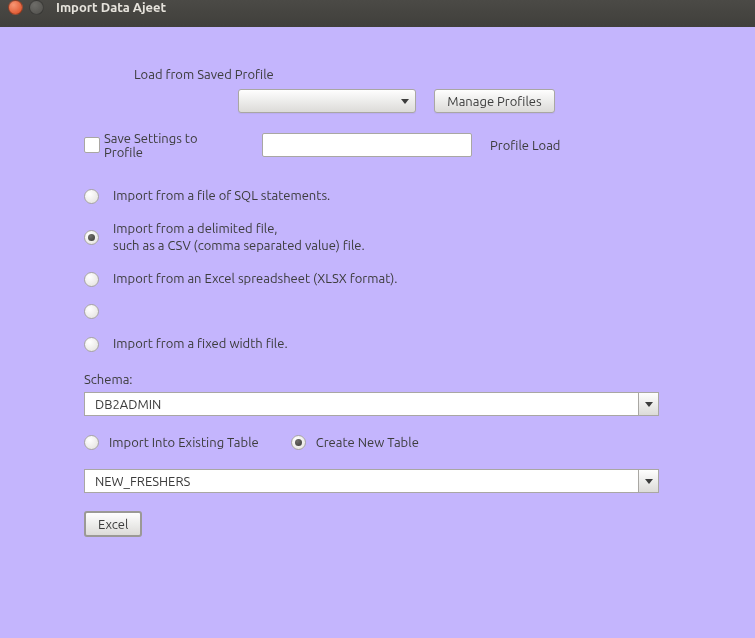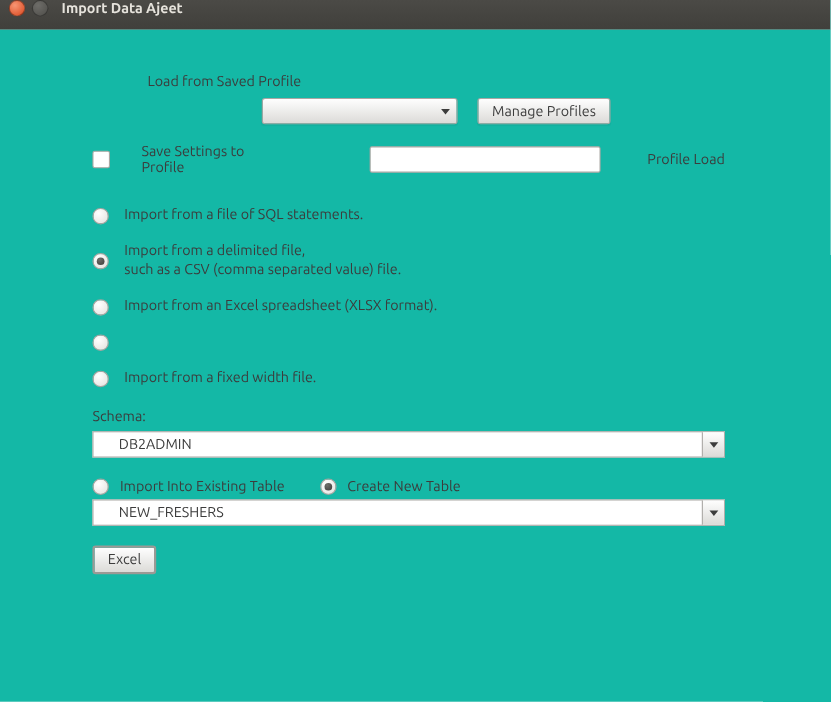--- a/index.html
+++ b/index.html
@@ -9,40 +9,40 @@
       color: #3c3c3c;
       background: #f0f0f0;
       width: 755px;
       height: 638px;
       overflow: hidden;
     }
     .titlebar {
       height: 27px;
       background: linear-gradient(to bottom, #4b4a46 0%, #403f3b 100%);
       display: flex;
-      align-items: flex-end;
-      padding: 12px 8px;
+      align-items: flex-start;
+      padding: 0 8px;
       gap: 6px;
     }
     .tb-btn {
       width: 15px; height: 15px;
       border-radius: 50%;
       display: inline-block;
       border: 1px solid rgba(0,0,0,0.35);
     }
     .tb-close { background: radial-gradient(circle at 35% 30%, #f79674, #d9481f); }
     .tb-min { background: radial-gradient(circle at 35% 30%, #6e6d69, #4f4e4a); }
     .tb-title {
       color: #e6e3dc;
       font-weight: bold;
       font-size: 13px;
       margin-left: 6px;
     }
     .canvas {
-      background: #14b8a6;
+      background: #c4b5fd;
       width: 100%;
       height: calc(100% - 27px);
       padding: 40px 24px 24px 24px;
     }
     .content {
       width: 575px;
       margin-left: 60px;
     }
     .row {
       display: flex;
@@ -87,23 +87,22 @@
       border: 1px solid #a9a7a3;
       border-radius: 3px;
       font-size: 13px;
       color: #3c3c3c;
       display: inline-flex;
       align-items: center;
       cursor: pointer;
       box-shadow: 0 1px 1px rgba(0,0,0,0.05);
     }
     .save-row {
-      gap: 14px;
+      gap: 4px;
       margin-bottom: 28px;
-      justify-content: space-between;
     }
     .checkbox {
       width: 16px; height: 16px;
       background: #fff;
       border: 1px solid #a9a7a3;
       border-radius: 2px;
       cursor: pointer;
       flex-shrink: 0;
     }
     .textfield {
@@ -151,21 +150,21 @@
       height: 24px;
       background: #fff;
       border: 1px solid #a9a7a3;
       display: flex;
       align-items: center;
       position: relative;
       margin-bottom: 18px;
     }
     .combo-text {
       flex: 1;
-      padding: 0 23px;
+      padding: 0 10px;
       font-size: 13px;
     }
     .combo-btn {
       width: 20px;
       height: 100%;
       background: linear-gradient(to bottom, #fefefe, #dcdbd8);
       border-left: 1px solid #a9a7a3;
       display: flex;
       align-items: center;
       justify-content: center;
@@ -174,21 +173,21 @@
     .combo-btn::after {
       content: "";
       width: 0; height: 0;
       border-left: 4px solid transparent;
       border-right: 4px solid transparent;
       border-top: 5px solid #3c3c3c;
     }
     .dest-row {
       display: flex;
       gap: 32px;
-      margin-bottom: 4px;
+      margin-bottom: 19px;
     }
     .dest-opt { display: flex; align-items: center; gap: 10px; }
     .next-btn {
       height: 26px;
       padding: 0 12px;
       background: linear-gradient(to bottom, #fefefe, #dcdbd8);
       border: 2px solid #9b9995;
       border-radius: 3px;
       font-size: 13px;
       color: #3c3c3c;

